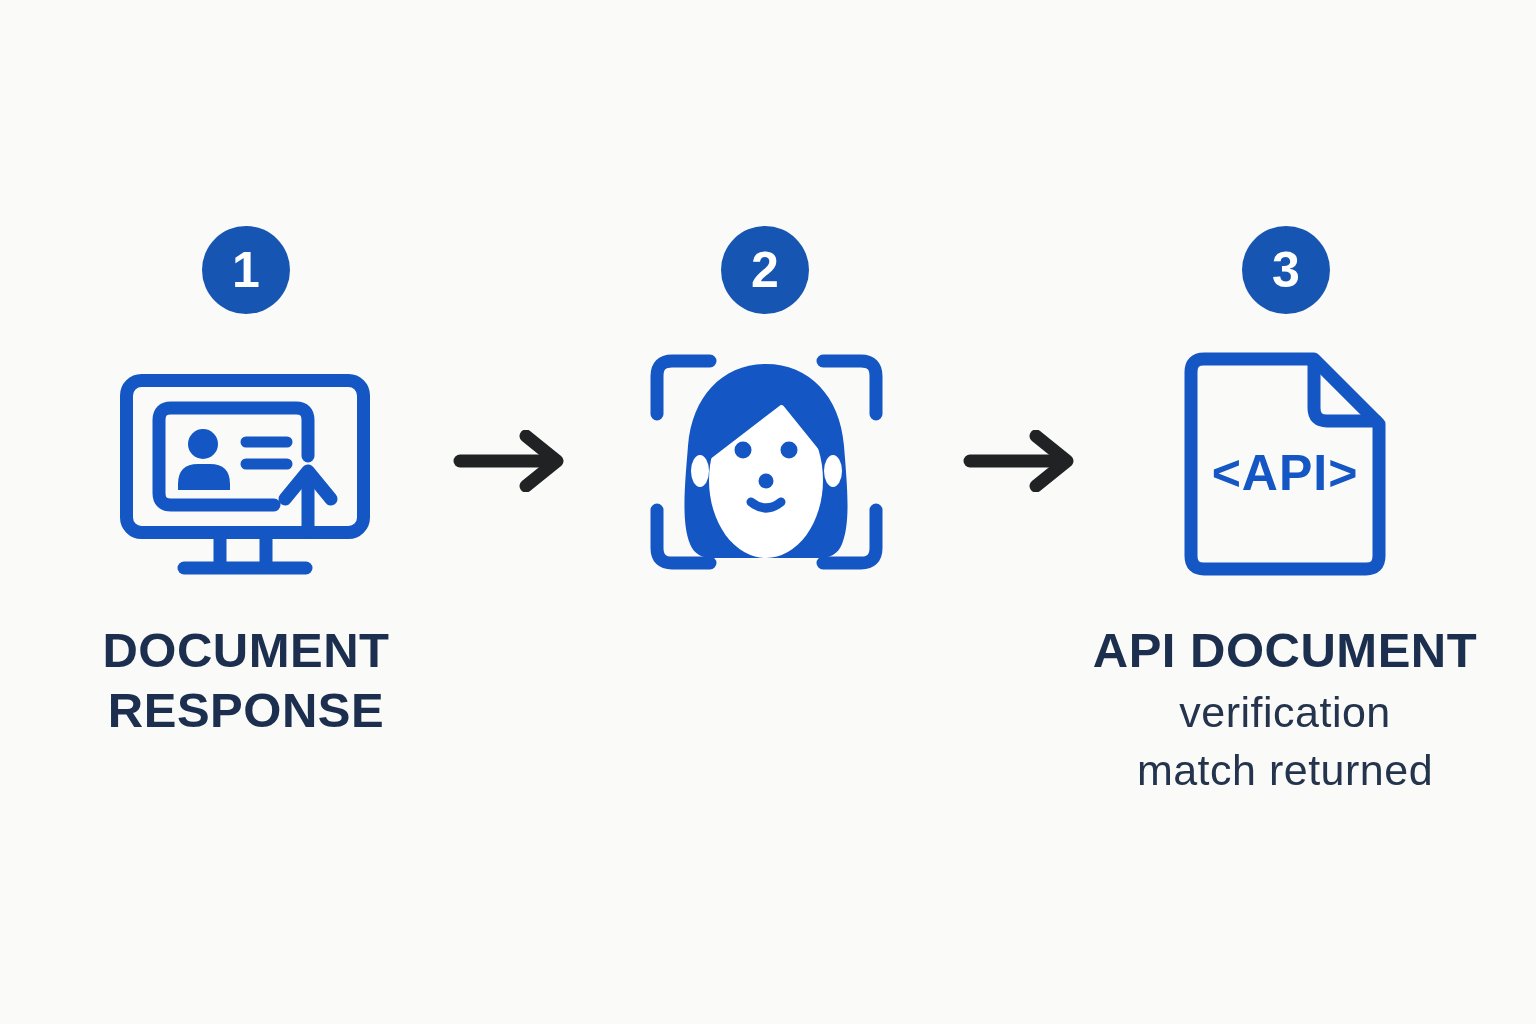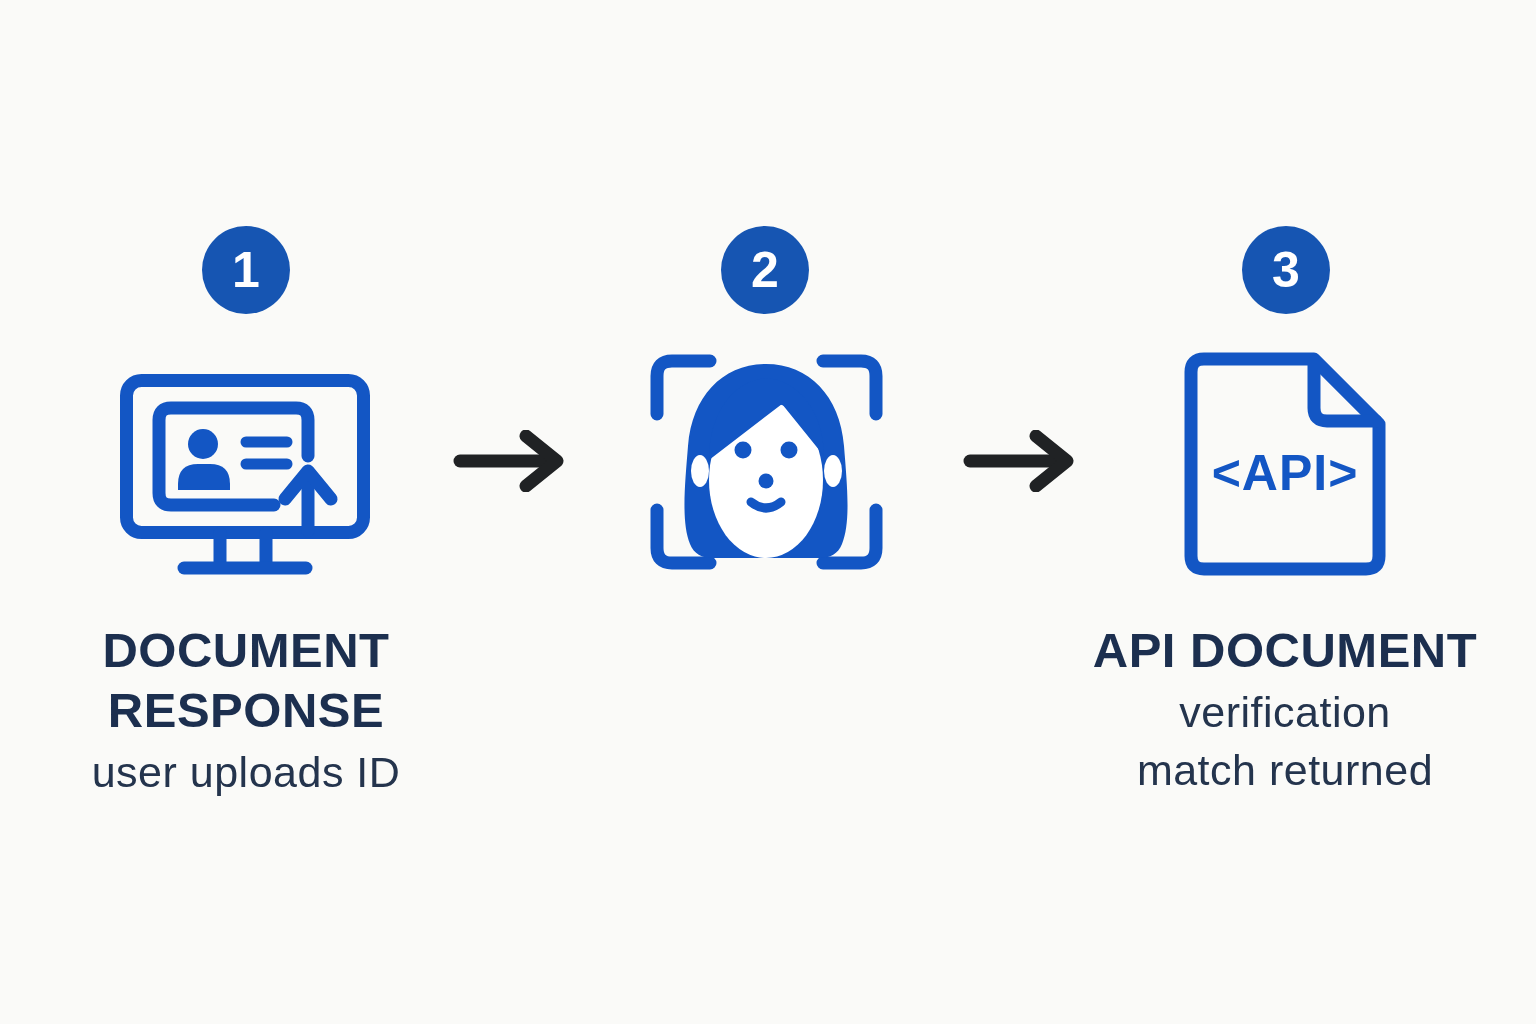--- a/index.html
+++ b/index.html
@@ -124,23 +124,20 @@
         <path d="M74,6 L105,31 L74,56"></path>
       </g>
     </svg>
   </div>
 
   <div class="col col-1">
     <div class="title">
       <div>DOCUMENT</div>
       <div>RESPONSE</div>
     </div>
-    <div class="subtitle">
-      <div>user uploads ID</div>
-    </div>
   </div>
 
 
   <div class="col col-3">
     <div class="title">
       <div>API DOCUMENT</div>
     </div>
     <div class="subtitle">
       <div>verification</div>
       <div>match returned</div>

